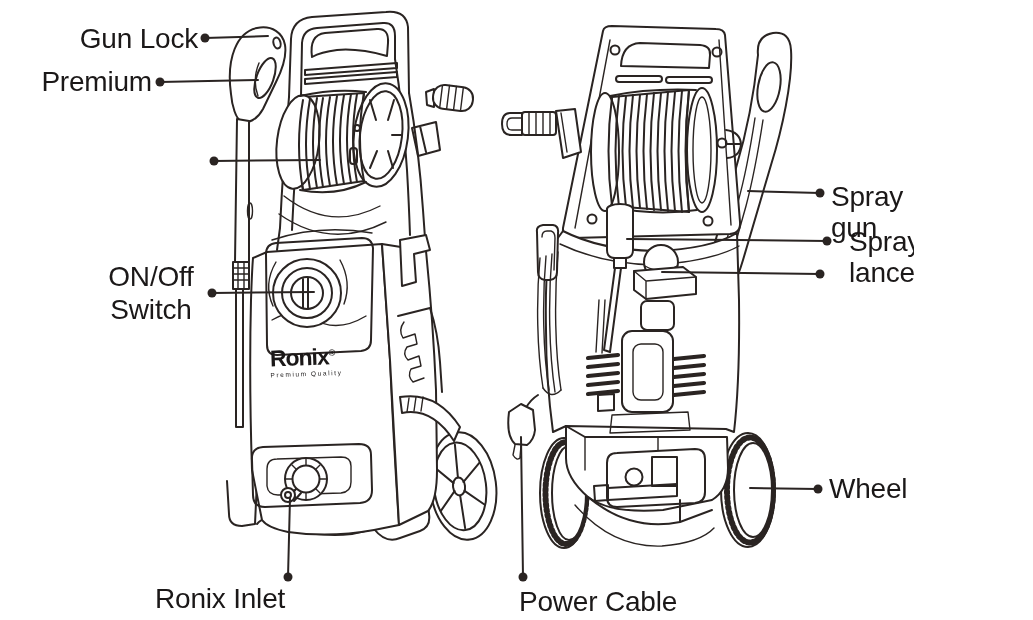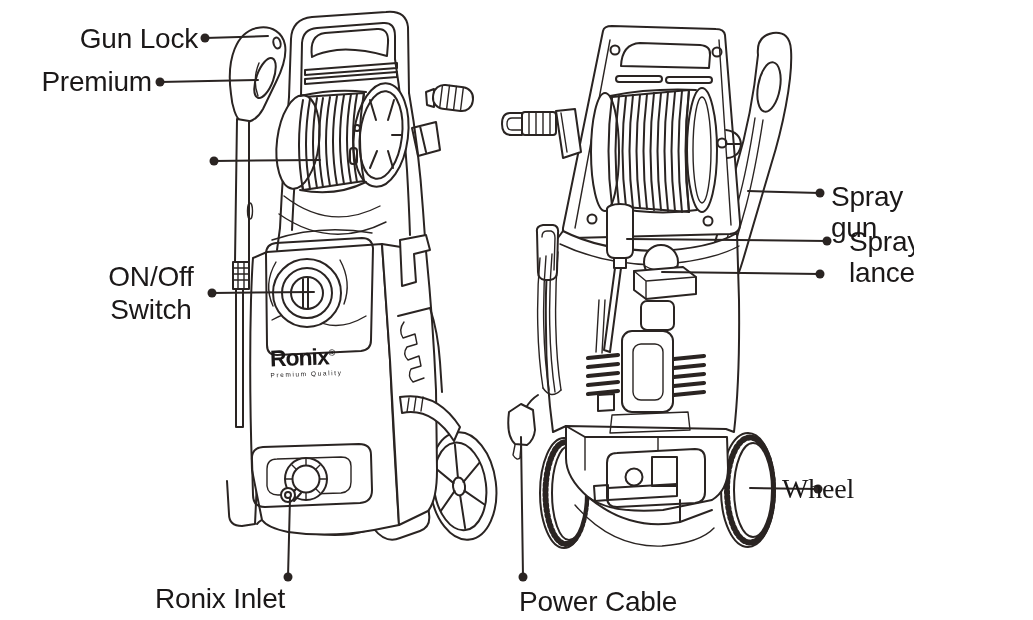--- a/index.html
+++ b/index.html
@@ -304,21 +304,21 @@
   <div class="lbl two" style="left:94px;top:260px;width:114px;text-align:center;">ON/Off
 Switch</div>
 
   <div class="lbl" style="left:155px;top:583px;">Ronix Inlet</div>
 
   <div class="lbl" style="left:831px;top:181px;">Spray gun</div>
 
   <div class="lbl" style="left:831px;top:226px;margin-left:18px;">Spray lance</div>
 
 
-  <div class="lbl" style="left:782px;top:473px;font-family:Liberation Serif, serif;">Wheel</div>
+  <div class="lbl" style="left:829px;top:473px;">Wheel</div>
 
   <div class="lbl" style="left:519px;top:586px;">Power Cable</div>
 
   <div class="logo">
     <div class="brand"><span>Ronix</span><span class="reg">®</span></div>
     <div class="tagline">Premium Quality</div>
   </div>
 
 </div>
 

